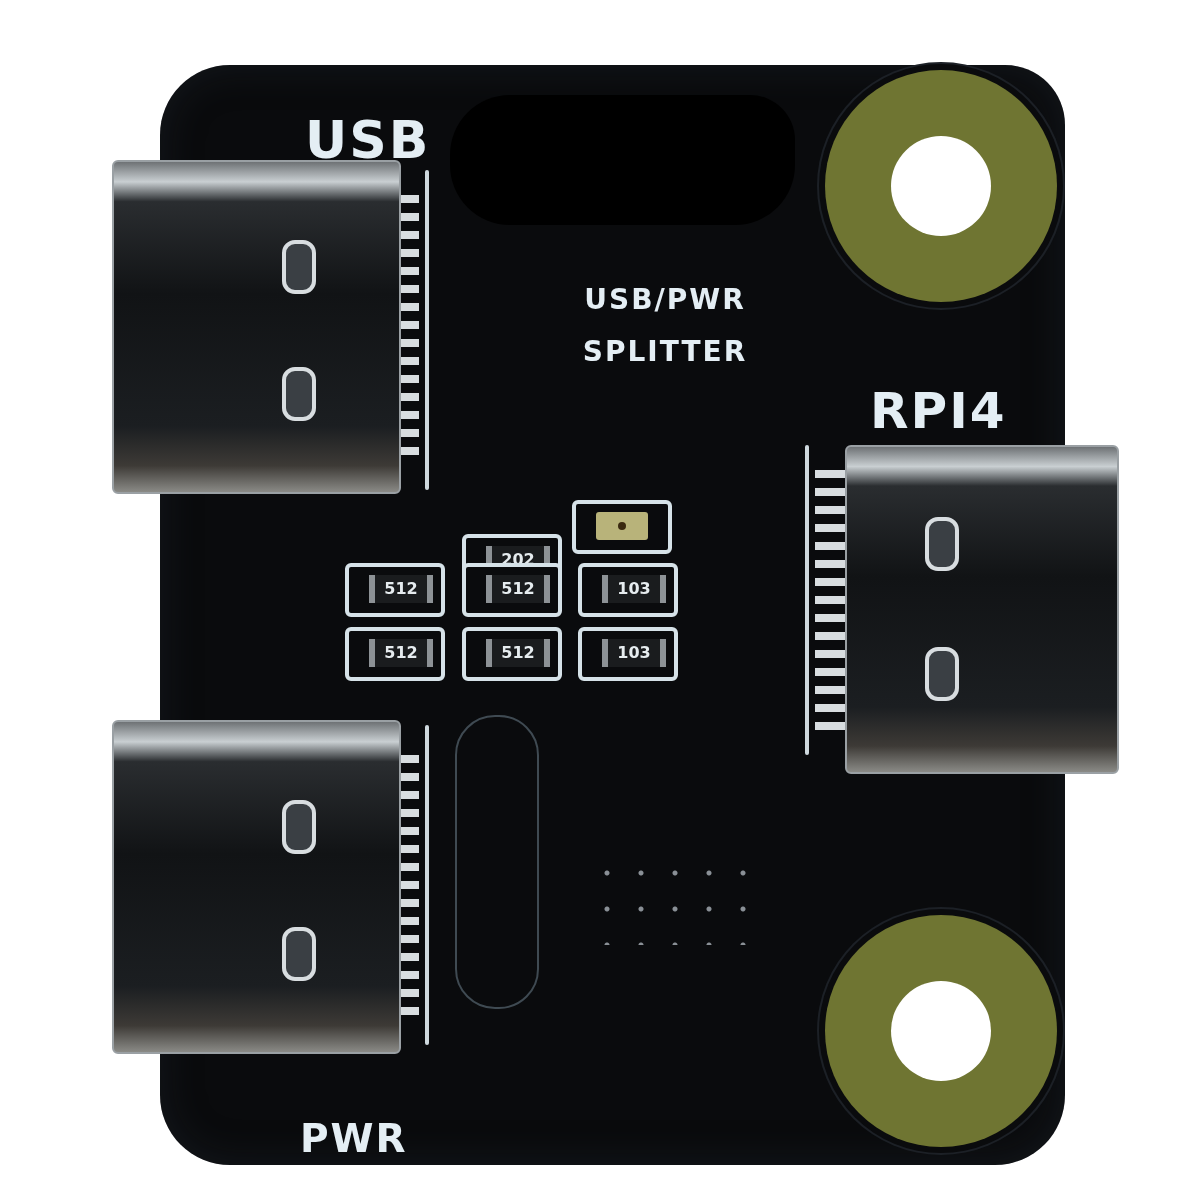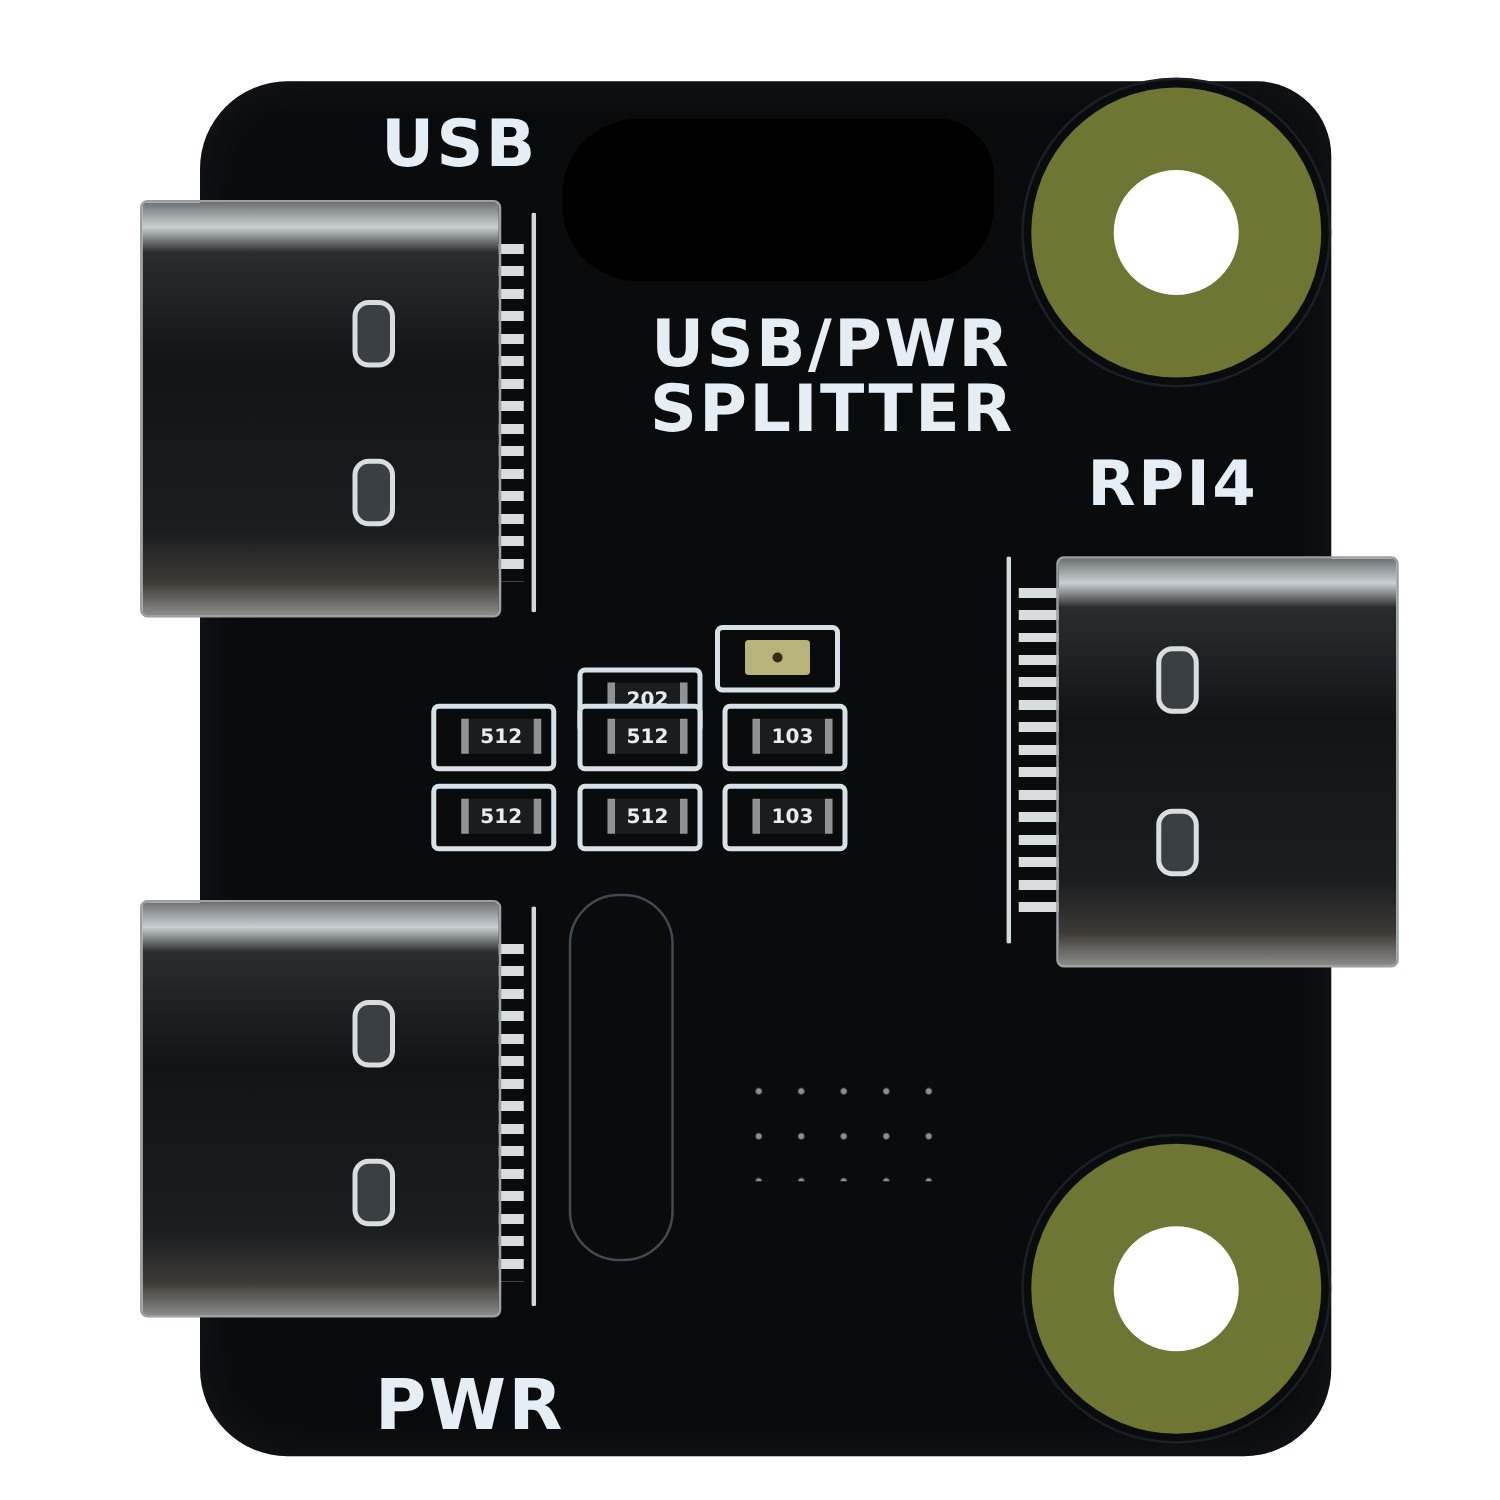--- a/index.html
+++ b/index.html
@@ -1,22 +1,22 @@
 <!DOCTYPE html>
 <html><head>
 <meta charset="utf-8">
 <style>
   html,body{margin:0;padding:0;background:#ffffff;}
   body{width:1200px;height:1200px;position:relative;overflow:hidden;font-family:"DejaVu Sans",sans-serif;}
   .board{position:absolute;left:160px;top:65px;width:905px;height:1100px;background:#0a0b0d;border-radius:70px 60px 70px 70px;box-shadow:inset 0 0 40px rgba(40,50,60,0.35);}
-  .silk{position:absolute;color:#e4eef4;font-weight:bold;letter-spacing:2px;font-family:"DejaVu Sans",sans-serif;}
+  .silk{position:absolute;color:#e4eef4;font-weight:bold;letter-spacing:2px;font-family:"DejaVu Sans",sans-serif;margin-top:24px;}
   .lbl-usb{left:305px;top:86px;font-size:52px;}
-  .lbl-pwr{left:300px;top:1092px;font-size:56px;}
+  .lbl-pwr{left:300px;top:1092px;font-size:39px;}
   .lbl-rpi{left:870px;top:358px;font-size:50px;text-align:center;}
-  .lbl-title{left:520px;top:250px;font-size:52px;line-height:52px;text-align:center;width:290px;}
+  .lbl-title{left:520px;top:250px;font-size:28px;line-height:52px;text-align:center;width:290px;}
   .hole-pad{position:absolute;width:232px;height:232px;border-radius:50%;background:#6f7532;box-shadow:0 0 0 6px #0a0b0d,0 0 0 8px #1c2026;}
   .hole{position:absolute;left:66px;top:66px;width:100px;height:100px;border-radius:50%;background:#ffffff;}
   .pad-tr{left:825px;top:70px;}
   .pad-br{left:825px;top:915px;}
   .dark-window{position:absolute;left:450px;top:95px;width:345px;height:130px;background:#000;border-radius:60px 45px 60px 60px;}
   .connector{position:absolute;background:linear-gradient(180deg,#6e7275 0%,#c9cfd2 6%,#2a2d30 12%,#111315 40%,#1b1e21 80%,#3d3a36 92%,#8a8a86 100%);border-radius:6px;border:2px solid #9aa0a4;}
   .conn-usb{left:112px;top:160px;width:285px;height:330px;}
   .conn-pwr{left:112px;top:720px;width:285px;height:330px;}
   .conn-rpi{left:845px;top:445px;width:270px;height:325px;}
   .slot{position:absolute;width:26px;height:46px;border-radius:13px;border:4px solid #d8dde0;background:#3a3f44;}

